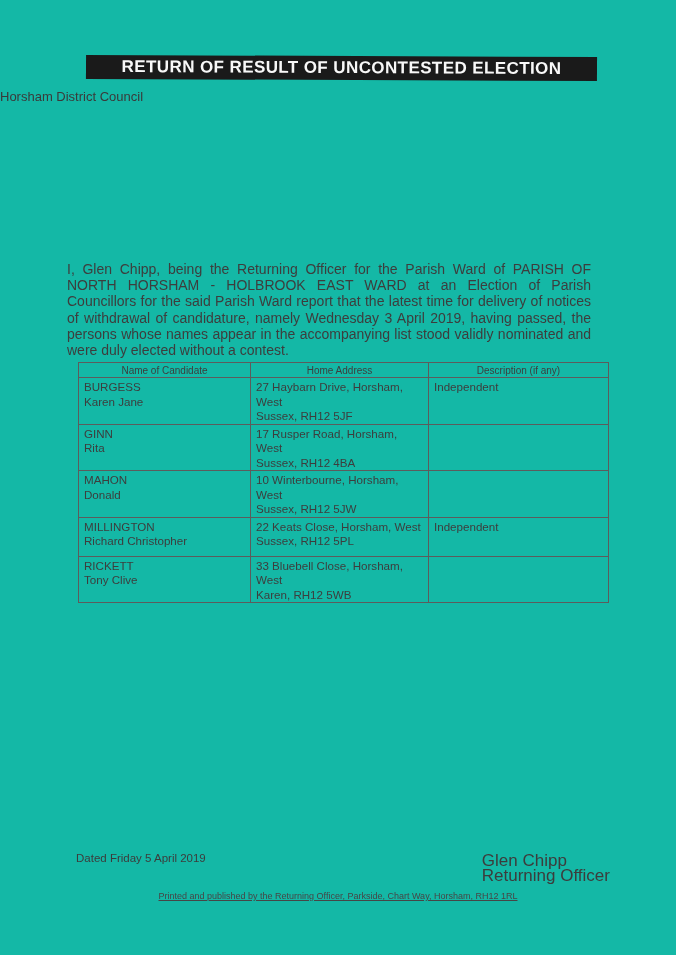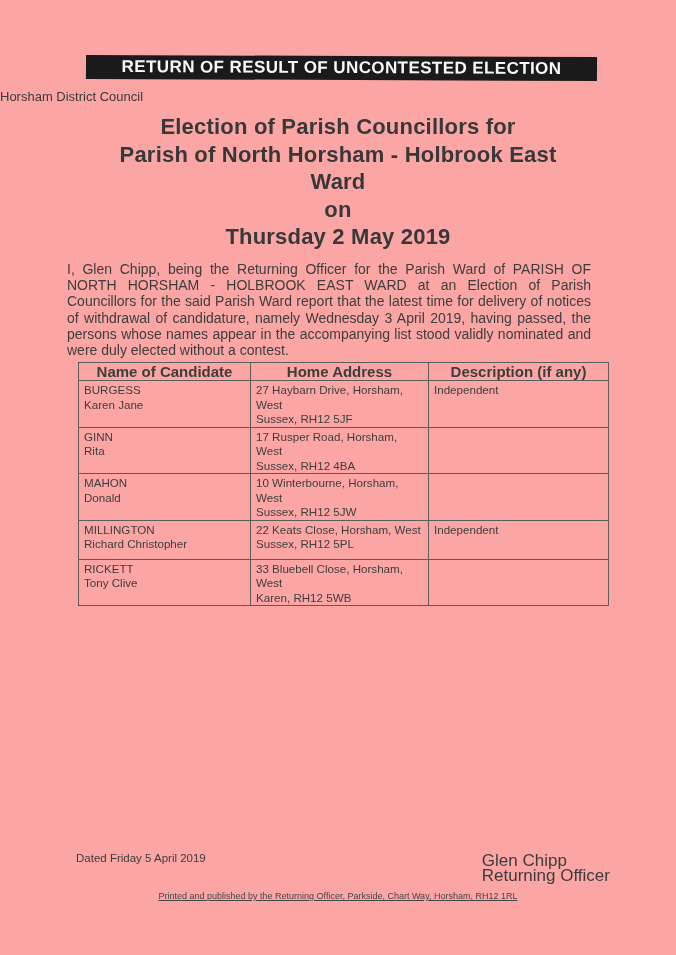--- a/index.html
+++ b/index.html
@@ -4,21 +4,21 @@
 <style>
   html, body {
     margin: 0;
     padding: 0;
     background: #ffffff;
   }
   .page {
     position: relative;
     width: 676px;
     height: 955px;
-    background: #fca5a5;
+    background: #14b8a6;
     font-family: "Liberation Sans", "DejaVu Sans", sans-serif;
     color: #3c3c3c;
     overflow: hidden;
   }
   .banner {
     position: absolute;
     left: 86px;
     top: 56px;
     width: 511px;
     height: 24px;
@@ -72,25 +72,25 @@
     border-collapse: collapse;
     font-size: 11.6px;
     color: #3d3d3d;
     table-layout: fixed;
   }
   table.candidates th,
   table.candidates td {
     border: 1px solid #5c5c5c;
   }
   table.candidates th {
-    font-weight: bold;
+    font-weight: normal;
     text-align: center;
     padding: 0 10px;
     height: 14px;
-    font-size: 15px;
+    font-size: 10px;
   }
   table.candidates td {
     vertical-align: top;
     padding: 2px 5px 0 5px;
     line-height: 14.5px;
     height: 36px;
   }
   .dated {
     position: absolute;
     left: 76px;
@@ -118,27 +118,20 @@
 </style>
 </head>
 <body>
 
 <div class="page">
 
   <div class="banner">RETURN OF RESULT OF UNCONTESTED ELECTION</div>
 
   <div class="council">Horsham District Council</div>
 
-  <div class="title-block">
-    <div>Election of Parish Councillors for</div>
-    <div>Parish of North Horsham - Holbrook East</div>
-    <div>Ward</div>
-    <div>on</div>
-    <div>Thursday 2 May 2019</div>
-  </div>
 
   <p class="body-text">I, Glen Chipp, being the Returning Officer for the Parish Ward of PARISH OF NORTH HORSHAM - HOLBROOK EAST WARD at an Election of Parish Councillors for the said Parish Ward report that the latest time for delivery of notices of withdrawal of candidature, namely Wednesday 3 April 2019, having passed, the persons whose names appear in the accompanying list stood validly nominated and were duly elected without a contest.</p>
 
   <table class="candidates">
     <colgroup>
       <col style="width:172px">
       <col style="width:178px">
       <col style="width:180px">
     </colgroup>
     <thead>

